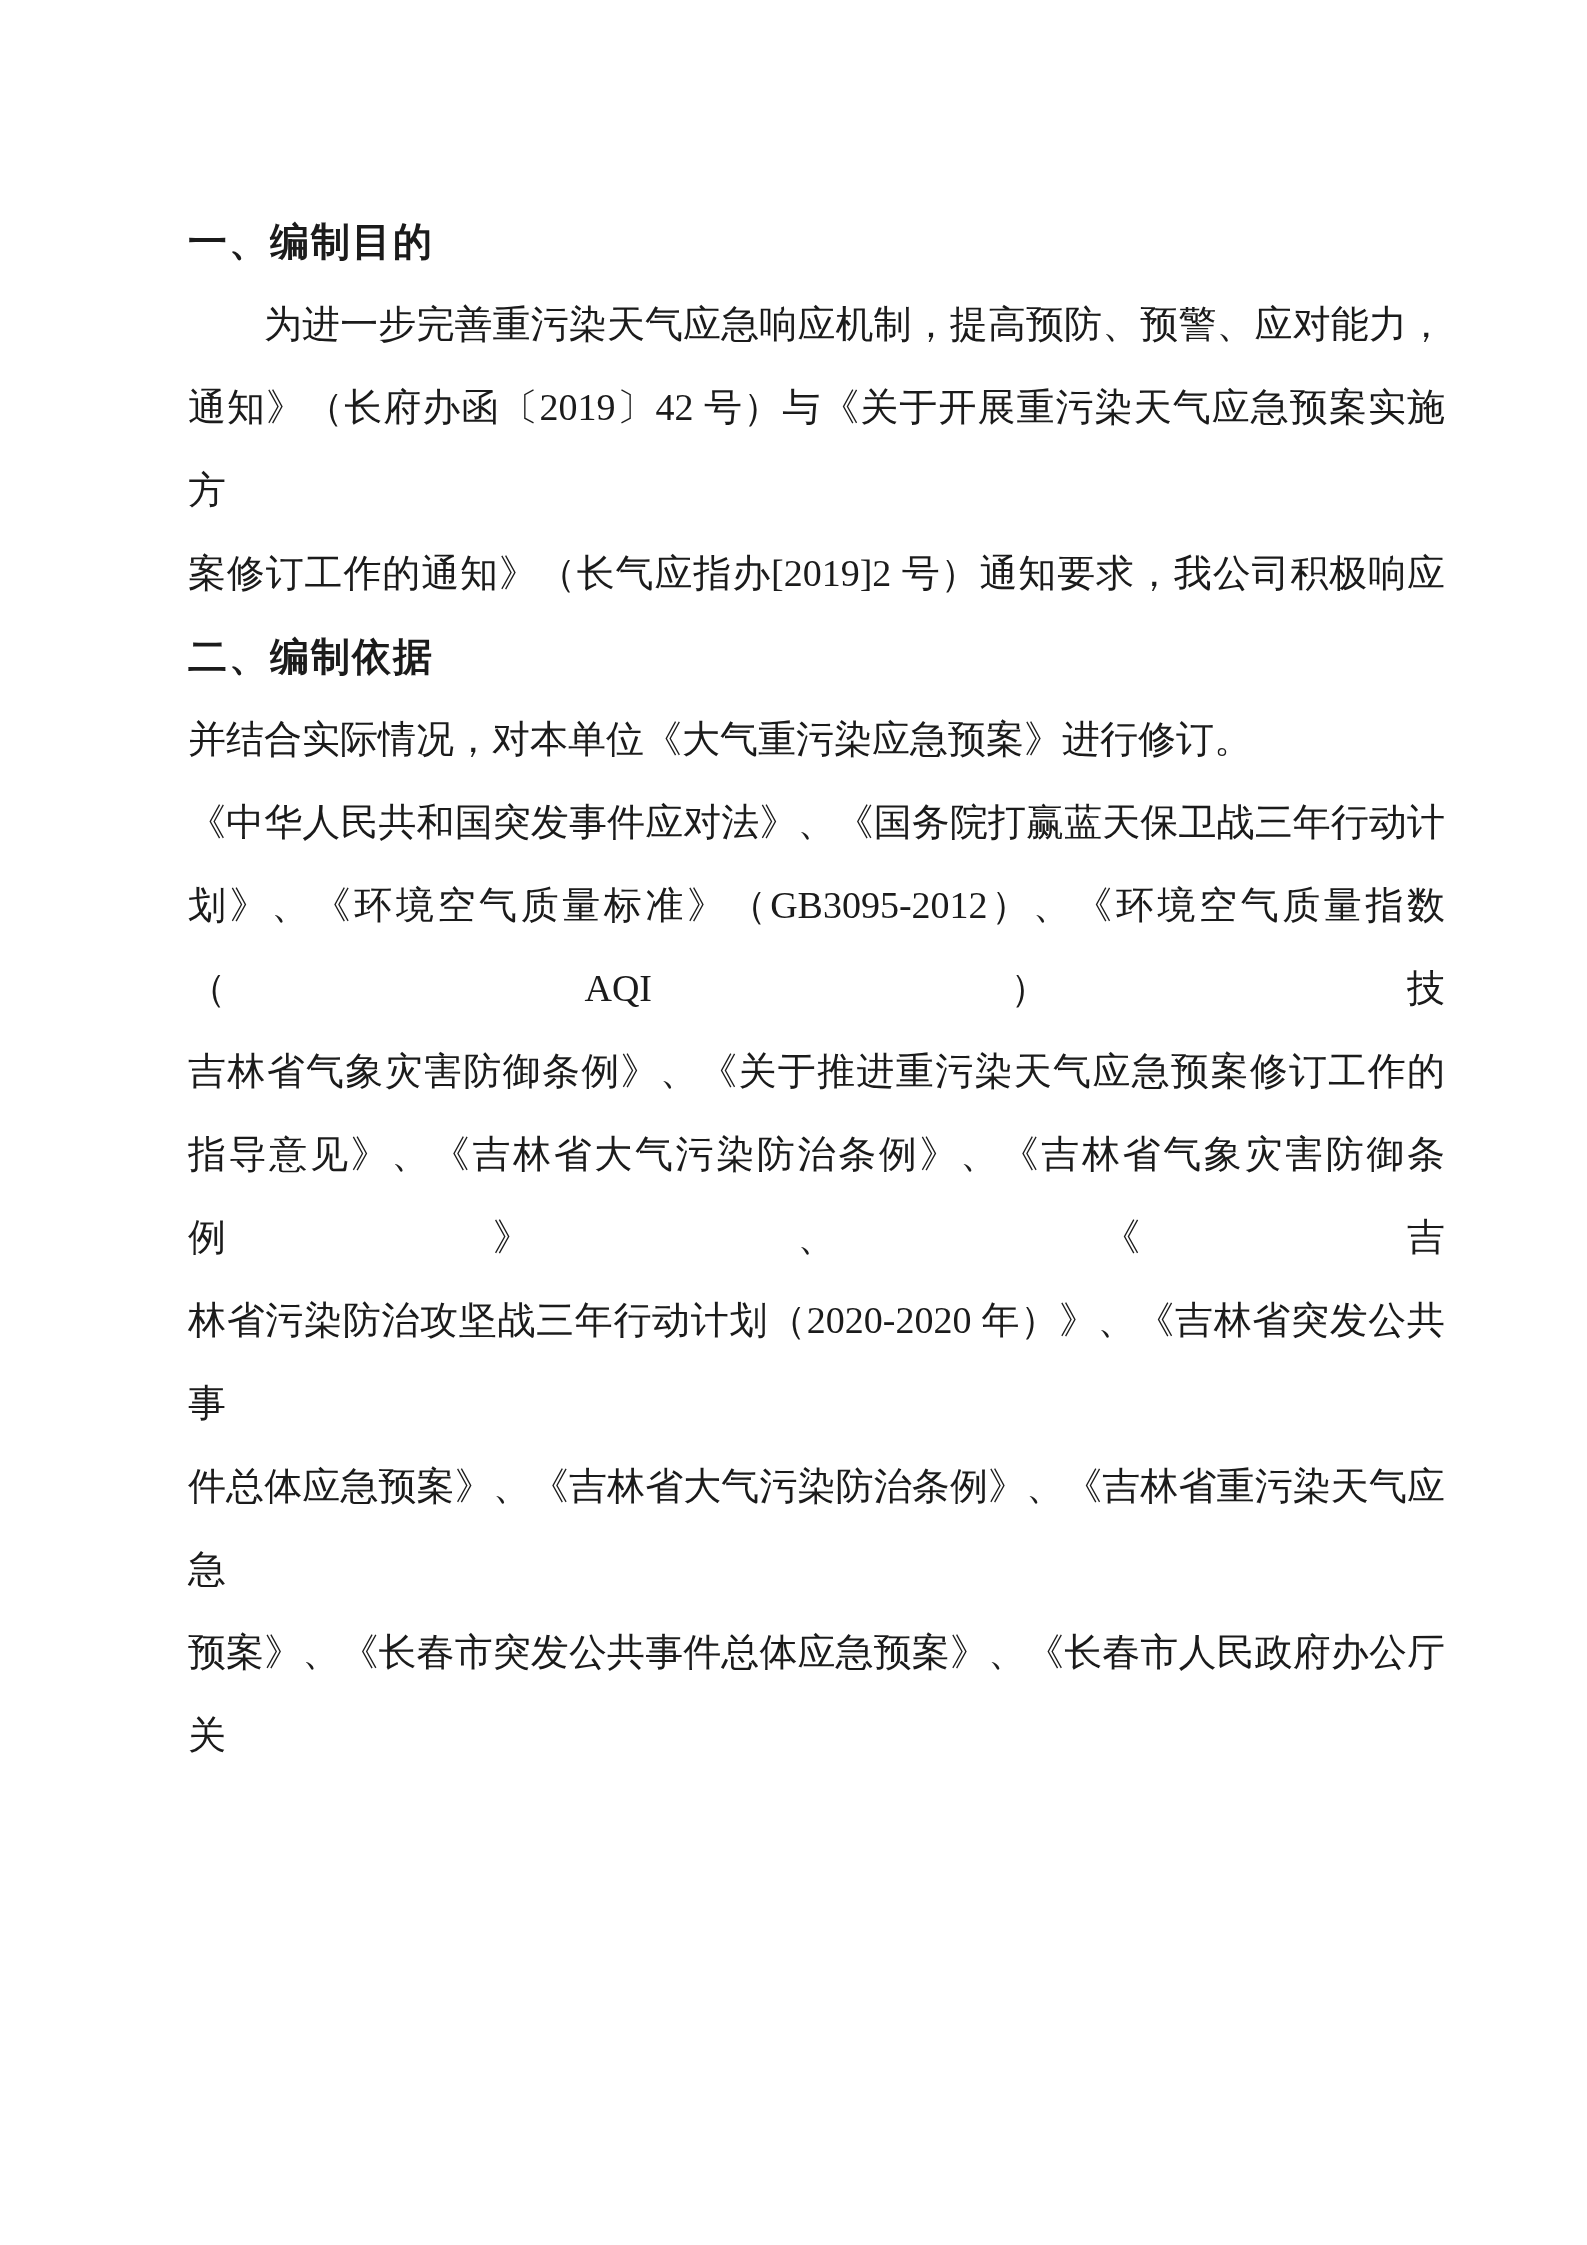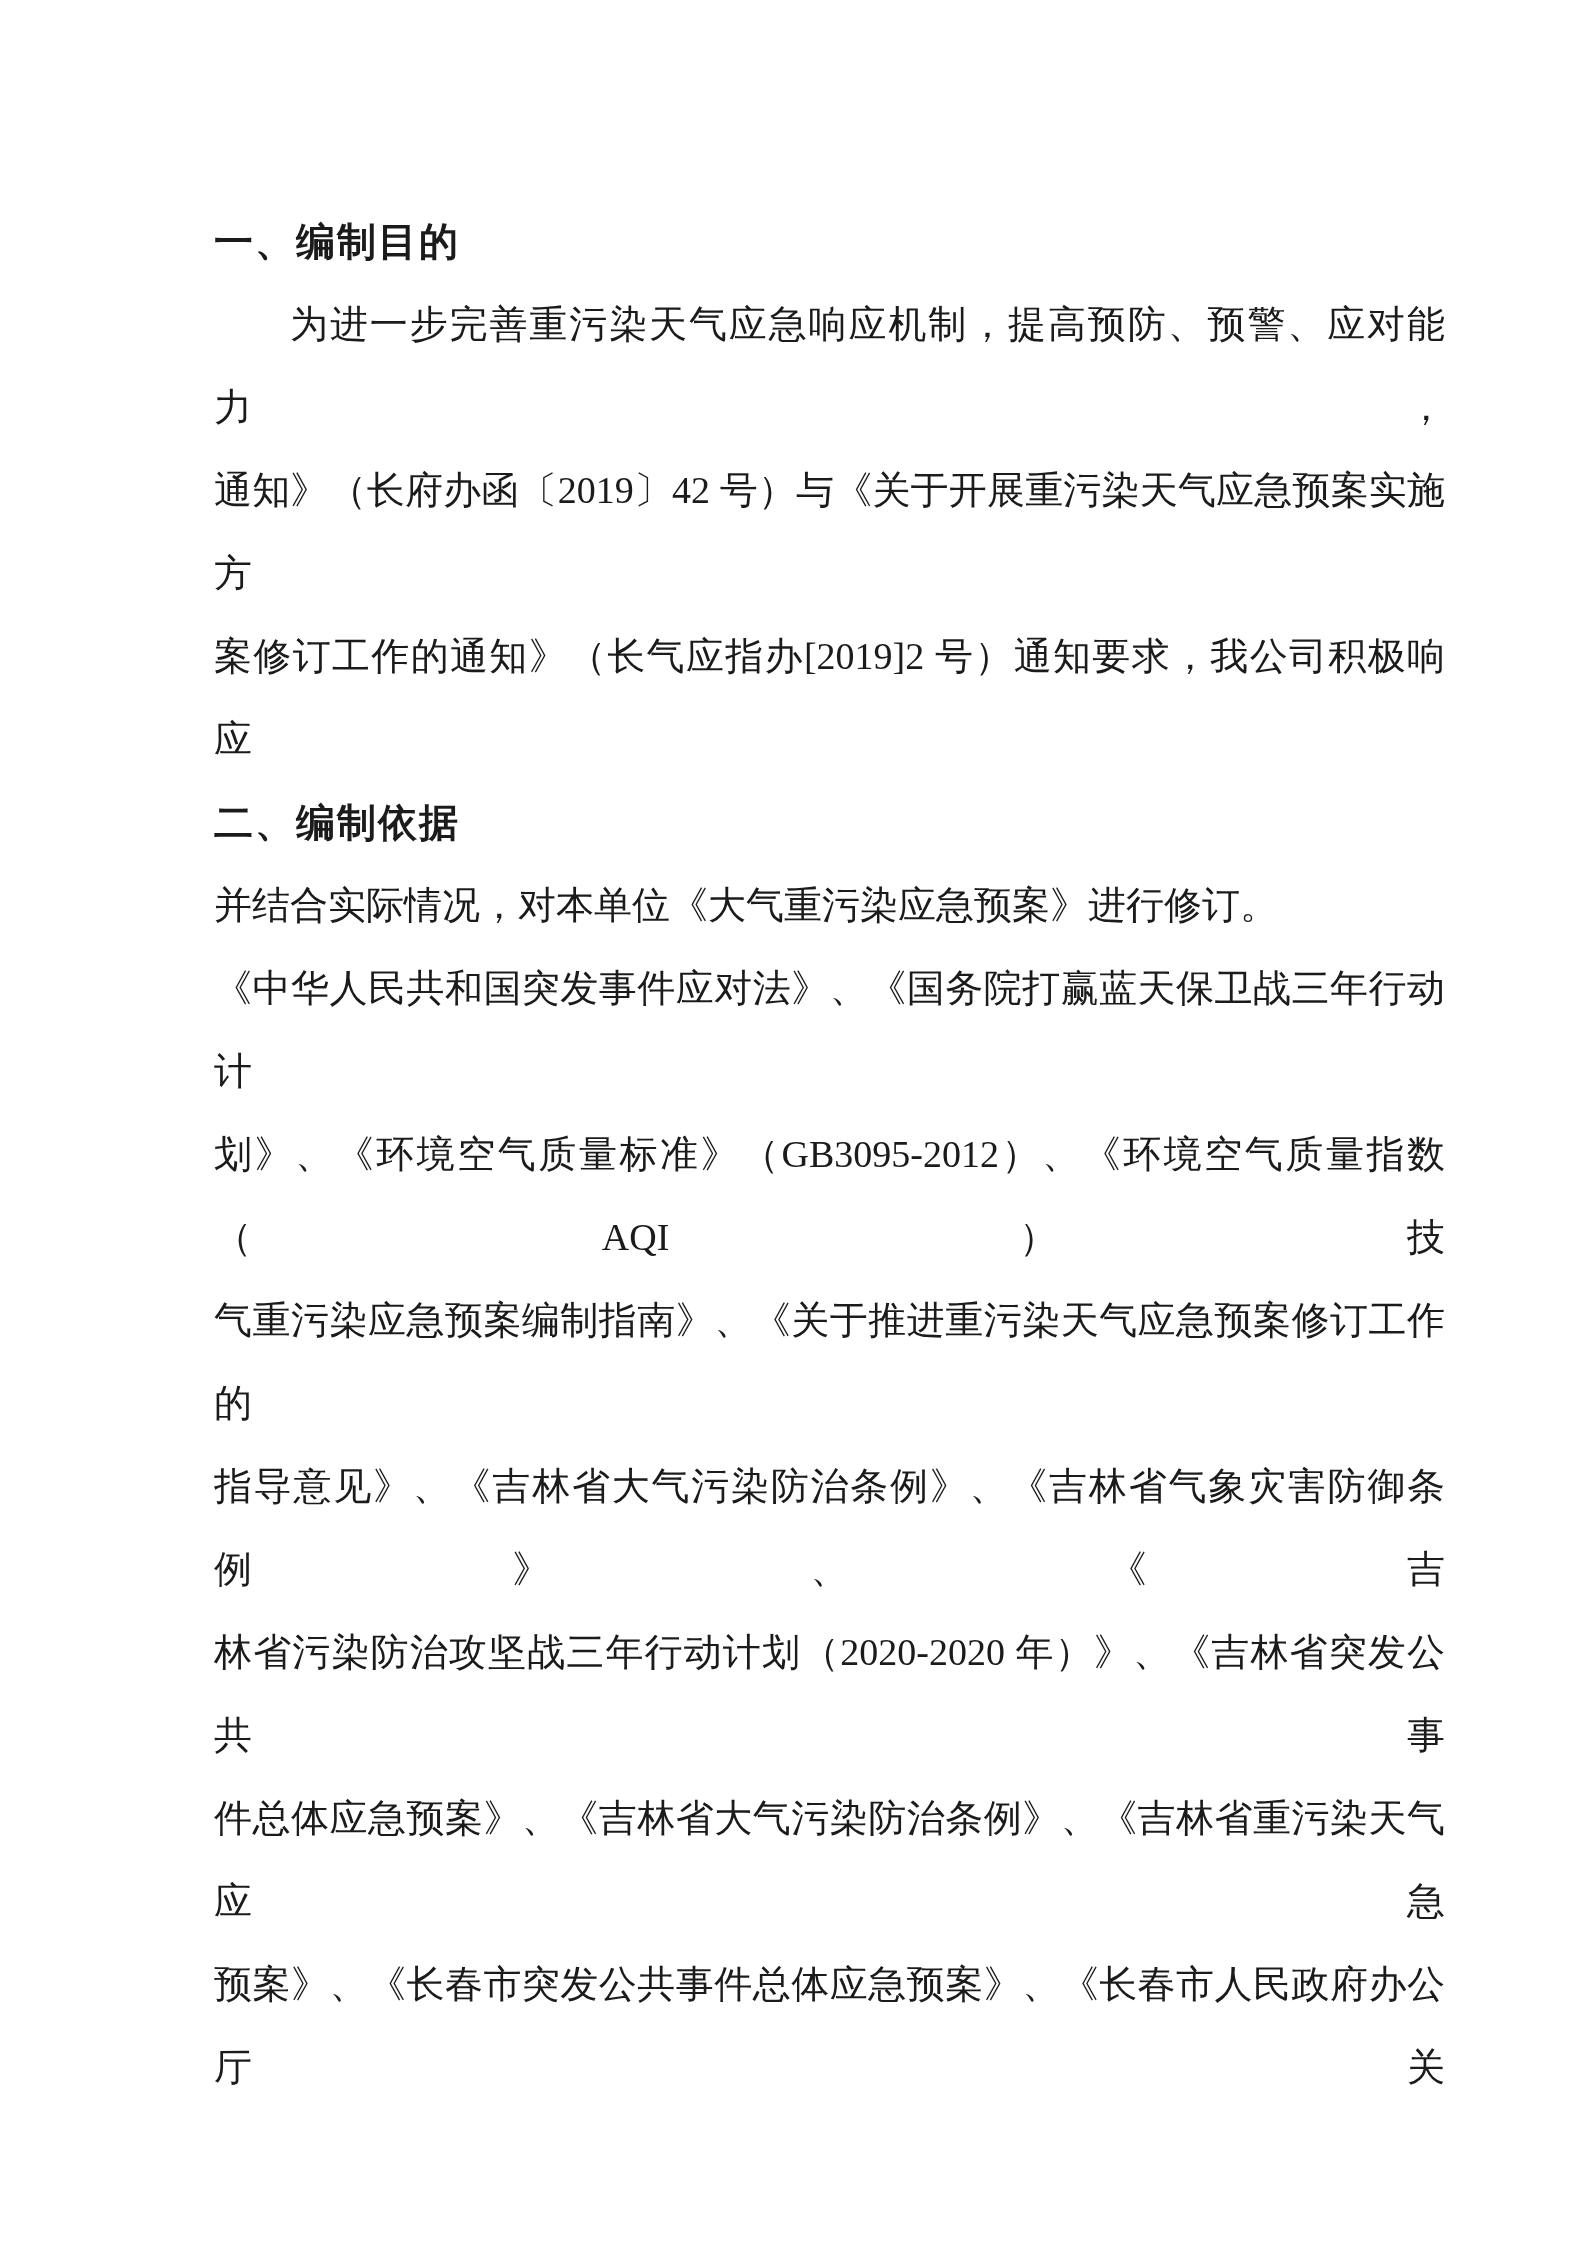--- a/index.html
+++ b/index.html
@@ -19,21 +19,20 @@
     position: absolute;
     left: 188px;
     top: 200px;
     width: 1257px;
   }
   .line {
     font-size: 38px;
     line-height: 83px;
     color: #1b1b1b;
     white-space: normal;
-    margin-left: 26px;
   }
   .heading {
     font-weight: bold;
     font-size: 39px;
     letter-spacing: 2px;
   }
   
   .jfull {
     text-align: justify;
     text-align-last: justify;
@@ -52,20 +51,20 @@
 
     <div class="line heading">一、编制目的</div>
     <div class="line jfull indent">为进一步完善重污染天气应急响应机制，提高预防、预警、应对能力，</div>
     <div class="line jfull">通知》（长府办函〔2019〕42 号）与《关于开展重污染天气应急预案实施方</div>
     <div class="line jfull">案修订工作的通知》（长气应指办[2019]2 号）通知要求，我公司积极响应</div>
     <div class="line heading">二、编制依据</div>
 
     <div class="line">并结合实际情况，对本单位《大气重污染应急预案》进行修订。</div>
     <div class="line jfull">《中华人民共和国突发事件应对法》、《国务院打赢蓝天保卫战三年行动计</div>
     <div class="line jfull">划》、《环境空气质量标准》（GB3095-2012）、《环境空气质量指数（AQI）技</div>
-    <div class="line jfull">气重污染应急预案编制指南》、《关于推进重污染天气应急预案修订工作的</div>
+    <div class="line jfull">吉林省气象灾害防御条例》、《关于推进重污染天气应急预案修订工作的</div>
     <div class="line jfull">指导意见》、《吉林省大气污染防治条例》、《吉林省气象灾害防御条例》、《吉</div>
     <div class="line jfull">林省污染防治攻坚战三年行动计划（2020-2020 年）》、《吉林省突发公共事</div>
     <div class="line jfull">件总体应急预案》、《吉林省大气污染防治条例》、《吉林省重污染天气应急</div>
     <div class="line jfull">预案》、《长春市突发公共事件总体应急预案》、《长春市人民政府办公厅关</div>
 
   </div>
 </div>
 
 </body></html>

